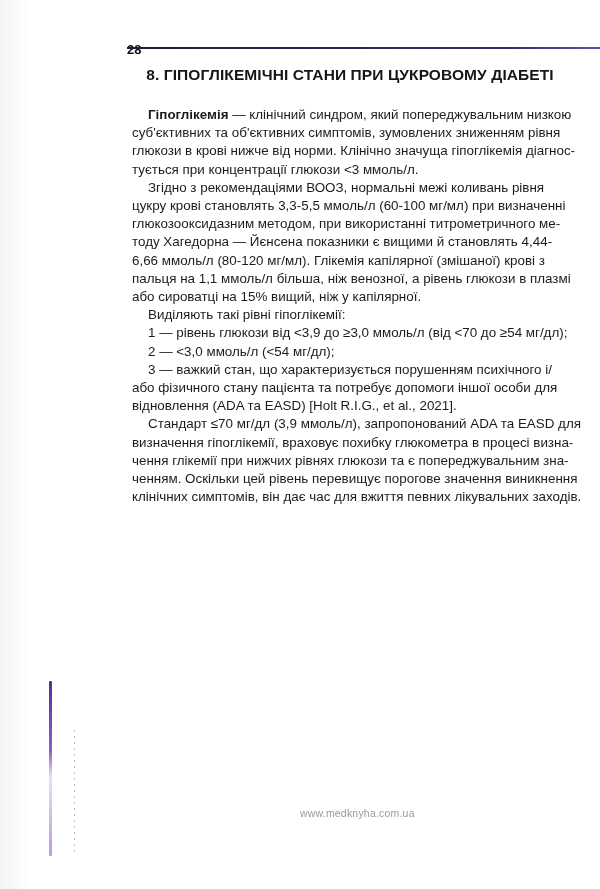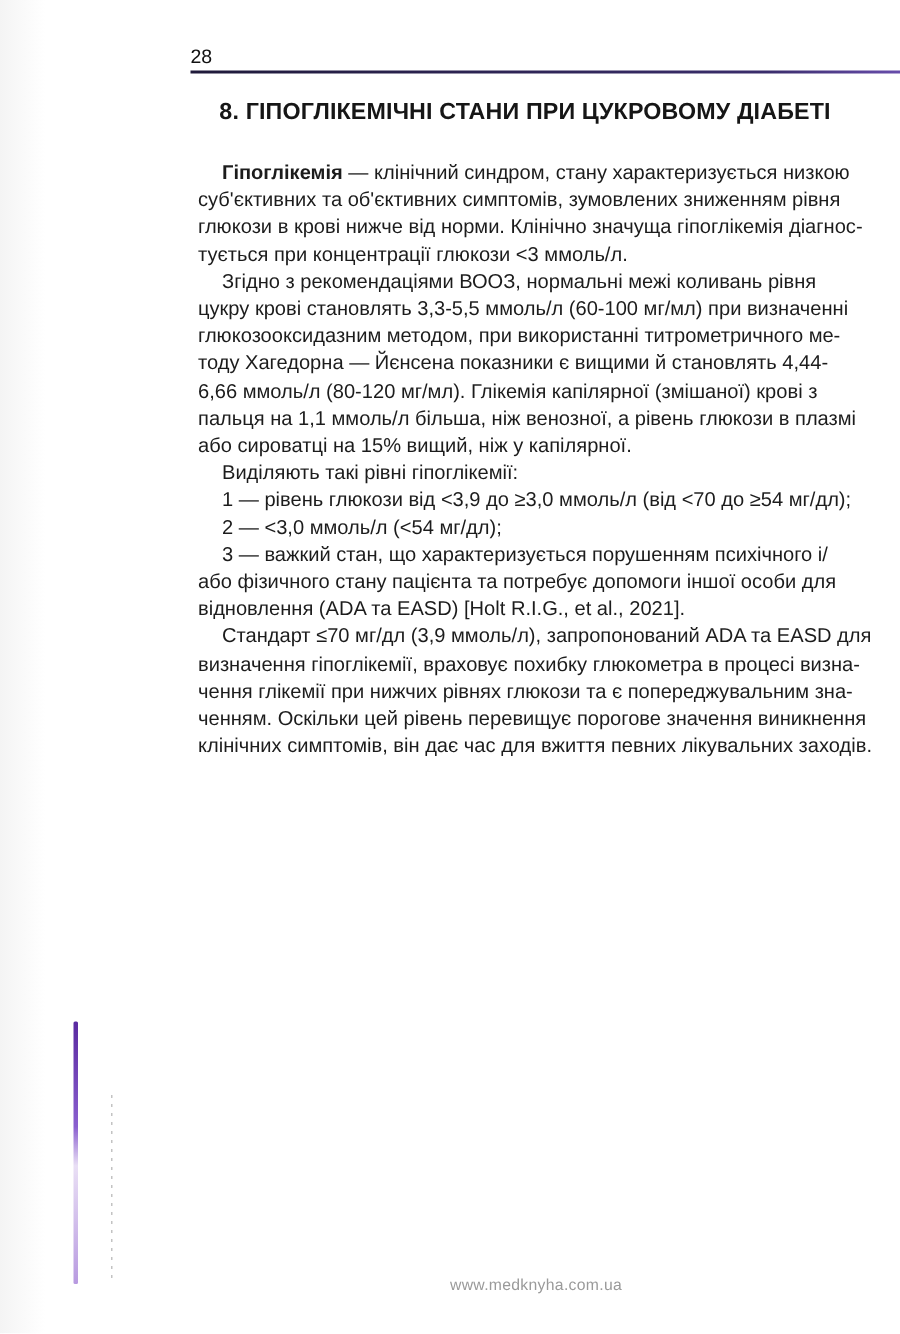--- a/index.html
+++ b/index.html
@@ -11,22 +11,22 @@
     color: #1a1a1a;
   }
   .page-shadow {
     position: absolute; left: 0; top: 0; width: 600px; height: 889px;
     background: linear-gradient(to right, #f4f4f4 0px, #ffffff 30px, #ffffff 100%);
   }
   .header {
     position: absolute; left: 127px; top: 28px; width: 480px; height: 24px;
   }
   .page-number {
-    position: absolute; left: 0; top: 2px;
-    font-size: 13px; font-weight: normal; color: #111;
+    position: absolute; left: 0; top: 14px;
+    font-size: 13px; font-weight: bold; color: #111;
   }
   .running-title {
     position: absolute; right: 6px; top: 3px;
     font-size: 11.5px; font-style: italic; font-weight: bold; color: #1b1b2e;
     white-space: nowrap;
   }
   .header-rule {
     position: absolute; left: 0; top: 19px; width: 480px; height: 2px;
     background: linear-gradient(to right, #1f1a3a, #3a2d6b 80%, #6b4fb0);
   }
@@ -38,21 +38,21 @@
     white-space: nowrap;
   }
   .body-text {
     position: absolute; left: 132px; top: 106px; width: 470px;
     font-size: 13.4px; line-height: 18.2px; color: #1c1c1c;
   }
   .line { white-space: nowrap; overflow: visible; }
   .indent { padding-left: 16px; }
   .term { font-weight: bold; }
   .footer {
-    position: absolute; left: 300px; top: 851px;
+    position: absolute; left: 300px; top: 807px;
     font-size: 10.5px; color: #9a9a9a; letter-spacing: 0.2px;
   }
   .binding-mark {
     position: absolute; left: 49px; top: 681px; width: 3px; height: 175px;
     background: linear-gradient(to bottom, #5a2aa0 0%, #8a5fcf 40%, #e9dff5 55%, #b89ae0 100%);
     border-radius: 1px;
   }
   .binding-dots {
     position: absolute; left: 74px; top: 730px; width: 1px; height: 125px;
     background: repeating-linear-gradient(to bottom, #9a9a9a 0 2px, transparent 2px 6px);
@@ -66,21 +66,21 @@
 
 <div class="header">
   <span class="page-number">28</span>
   <div class="header-rule"></div>
 </div>
 
 <div class="chapter-title">8. ГІПОГЛІКЕМІЧНІ СТАНИ ПРИ ЦУКРОВОМУ ДІАБЕТІ</div>
 
 <div class="body-text">
 
-  <div class="line indent"><span class="term">Гіпоглікемія</span><span> — клінічний синдром, стану характеризується низкою</span></div>
+  <div class="line indent"><span class="term">Гіпоглікемія</span><span> — клінічний синдром, який попереджувальним низкою</span></div>
   <div class="line">суб'єктивних та об'єктивних симптомів, зумовлених зниженням рівня</div>
   <div class="line">глюкози в крові нижче від норми. Клінічно значуща гіпоглікемія діагнос-</div>
   <div class="line">тується при концентрації глюкози &lt;3 ммоль/л.</div>
 
   <div class="line indent">Згідно з рекомендаціями ВООЗ, нормальні межі коливань рівня</div>
   <div class="line">цукру крові становлять 3,3-5,5 ммоль/л (60-100 мг/мл) при визначенні</div>
   <div class="line">глюкозооксидазним методом, при використанні титрометричного ме-</div>
   <div class="line">тоду Хагедорна — Йєнсена показники є вищими й становлять 4,44-</div>
   <div class="line">6,66 ммоль/л (80-120 мг/мл). Глікемія капілярної (змішаної) крові з</div>
   <div class="line">пальця на 1,1 ммоль/л більша, ніж венозної, а рівень глюкози в плазмі</div>

